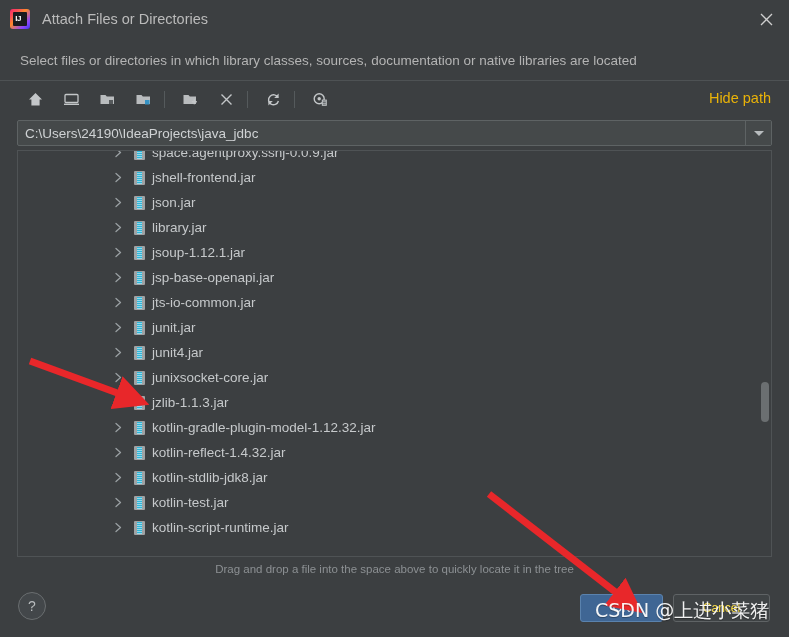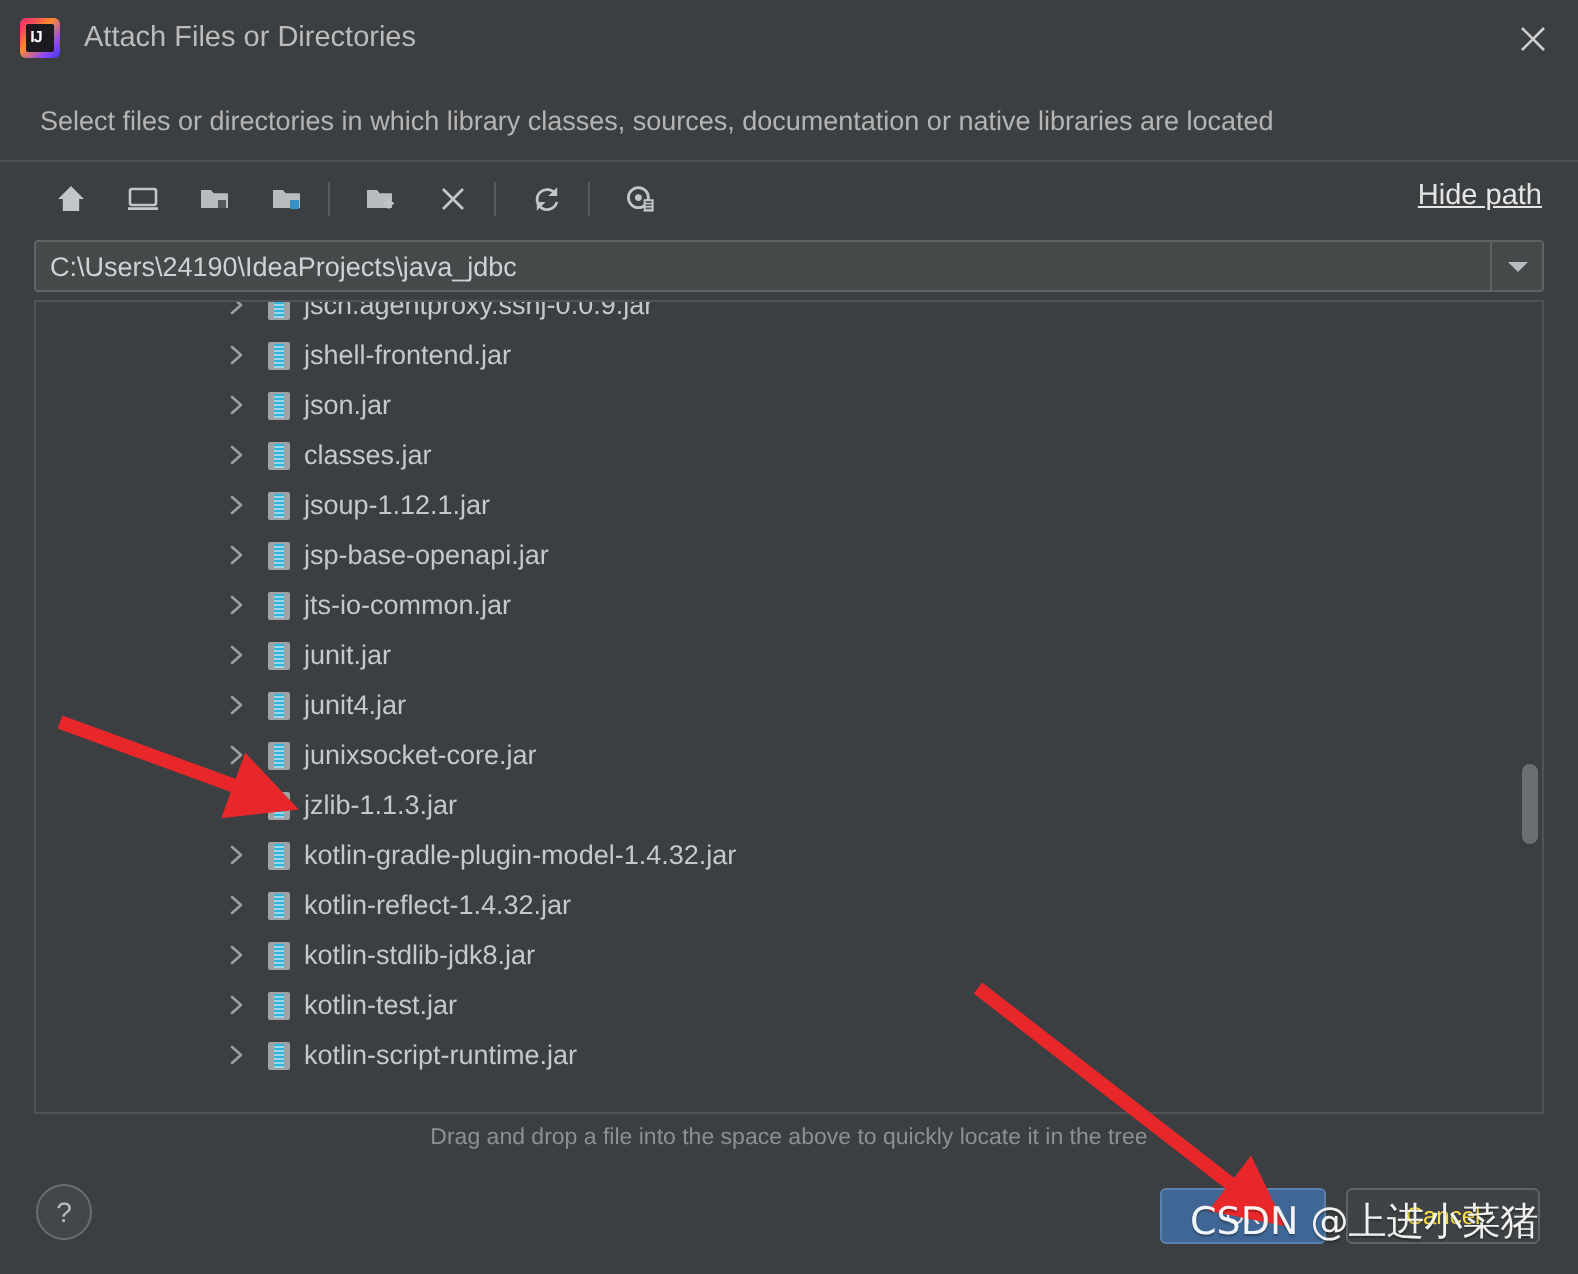--- a/index.html
+++ b/index.html
@@ -61,21 +61,21 @@
     width: 32px; height: 28px; margin-left: 4px;
     display: flex; align-items: center; justify-content: center;
     cursor: pointer; border-radius: 3px;
   }
   .tb-btn:first-child { margin-left: 19px; }
   .tb-sep {
     width: 1px; height: 17px; background: #555a5c; margin: 0 5px;
   }
   .hide-path {
     position: absolute; right: 18px; top: 9px;
-    color: #e5e5e5; font-size: 14.5px; cursor: pointer; text-decoration: underline;
+    color: #eab308; font-size: 14.5px; cursor: pointer;
   }
 
   
   .path-row {
     position: absolute; left: 17px; top: 120px; width: 755px; height: 26px;
     display: flex;
     background: #45494a; border: 1px solid #5e6364; border-radius: 2px;
   }
   .path-input {
     flex: 1 1 auto; height: 100%; background: transparent; border: none; outline: none;
@@ -266,21 +266,21 @@
 
   <div class="tree-wrap">
     <div class="tree-inner" id="tree-inner" style="top:-11px;">
         <div class="tree-row">
           <div class="chev">
             <svg width="9" height="11" viewBox="0 0 9 11">
               <path d="M2 1.5 L6.5 5.5 L2 9.5" stroke="#9aa0a3" stroke-width="1.3" fill="none" stroke-linecap="round" stroke-linejoin="round"></path>
             </svg>
           </div>
           <div class="jar-icon"></div>
-          <div class="tree-label">jsch.agentproxy.sshj-0.0.9.jar</div>
+          <div class="tree-label">space.agentproxy.sshj-0.0.9.jar</div>
         </div>
         <div class="tree-row">
           <div class="chev">
             <svg width="9" height="11" viewBox="0 0 9 11">
               <path d="M2 1.5 L6.5 5.5 L2 9.5" stroke="#9aa0a3" stroke-width="1.3" fill="none" stroke-linecap="round" stroke-linejoin="round"></path>
             </svg>
           </div>
           <div class="jar-icon"></div>
           <div class="tree-label">jshell-frontend.jar</div>
         </div>
@@ -293,21 +293,21 @@
           <div class="jar-icon"></div>
           <div class="tree-label">json.jar</div>
         </div>
         <div class="tree-row">
           <div class="chev">
             <svg width="9" height="11" viewBox="0 0 9 11">
               <path d="M2 1.5 L6.5 5.5 L2 9.5" stroke="#9aa0a3" stroke-width="1.3" fill="none" stroke-linecap="round" stroke-linejoin="round"></path>
             </svg>
           </div>
           <div class="jar-icon"></div>
-          <div class="tree-label">classes.jar</div>
+          <div class="tree-label">library.jar</div>
         </div>
         <div class="tree-row">
           <div class="chev">
             <svg width="9" height="11" viewBox="0 0 9 11">
               <path d="M2 1.5 L6.5 5.5 L2 9.5" stroke="#9aa0a3" stroke-width="1.3" fill="none" stroke-linecap="round" stroke-linejoin="round"></path>
             </svg>
           </div>
           <div class="jar-icon"></div>
           <div class="tree-label">jsoup-1.12.1.jar</div>
         </div>
@@ -365,21 +365,21 @@
           <div class="jar-icon"></div>
           <div class="tree-label">jzlib-1.1.3.jar</div>
         </div>
         <div class="tree-row">
           <div class="chev">
             <svg width="9" height="11" viewBox="0 0 9 11">
               <path d="M2 1.5 L6.5 5.5 L2 9.5" stroke="#9aa0a3" stroke-width="1.3" fill="none" stroke-linecap="round" stroke-linejoin="round"></path>
             </svg>
           </div>
           <div class="jar-icon"></div>
-          <div class="tree-label">kotlin-gradle-plugin-model-1.4.32.jar</div>
+          <div class="tree-label">kotlin-gradle-plugin-model-1.12.32.jar</div>
         </div>
         <div class="tree-row">
           <div class="chev">
             <svg width="9" height="11" viewBox="0 0 9 11">
               <path d="M2 1.5 L6.5 5.5 L2 9.5" stroke="#9aa0a3" stroke-width="1.3" fill="none" stroke-linecap="round" stroke-linejoin="round"></path>
             </svg>
           </div>
           <div class="jar-icon"></div>
           <div class="tree-label">kotlin-reflect-1.4.32.jar</div>
         </div>

